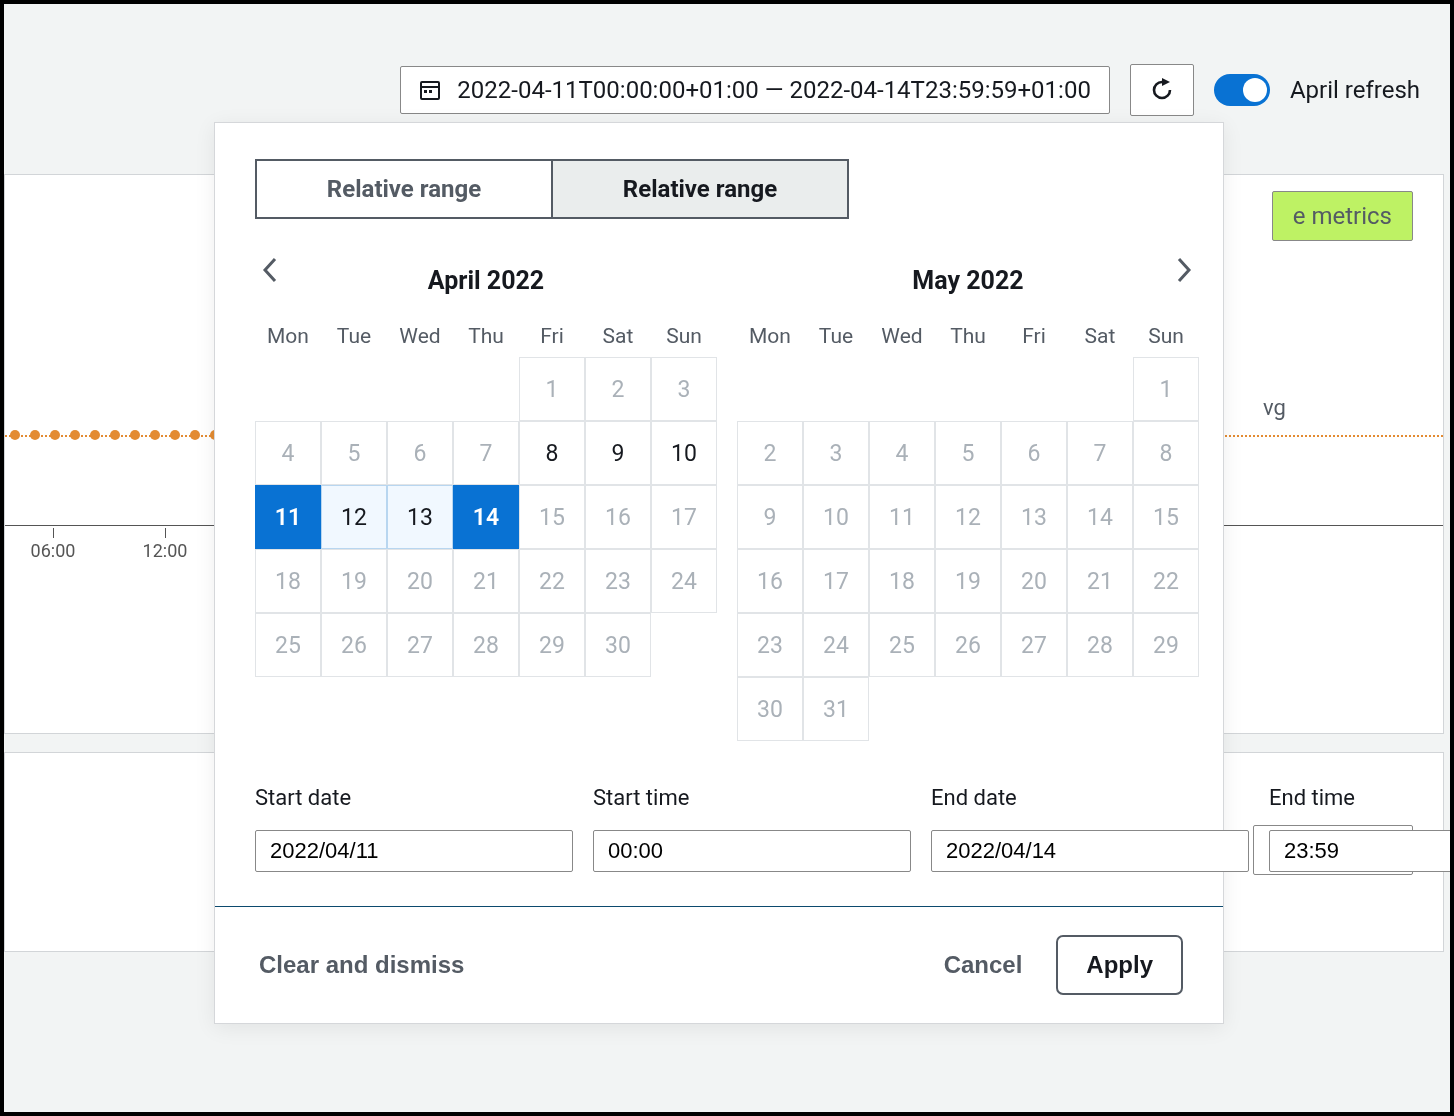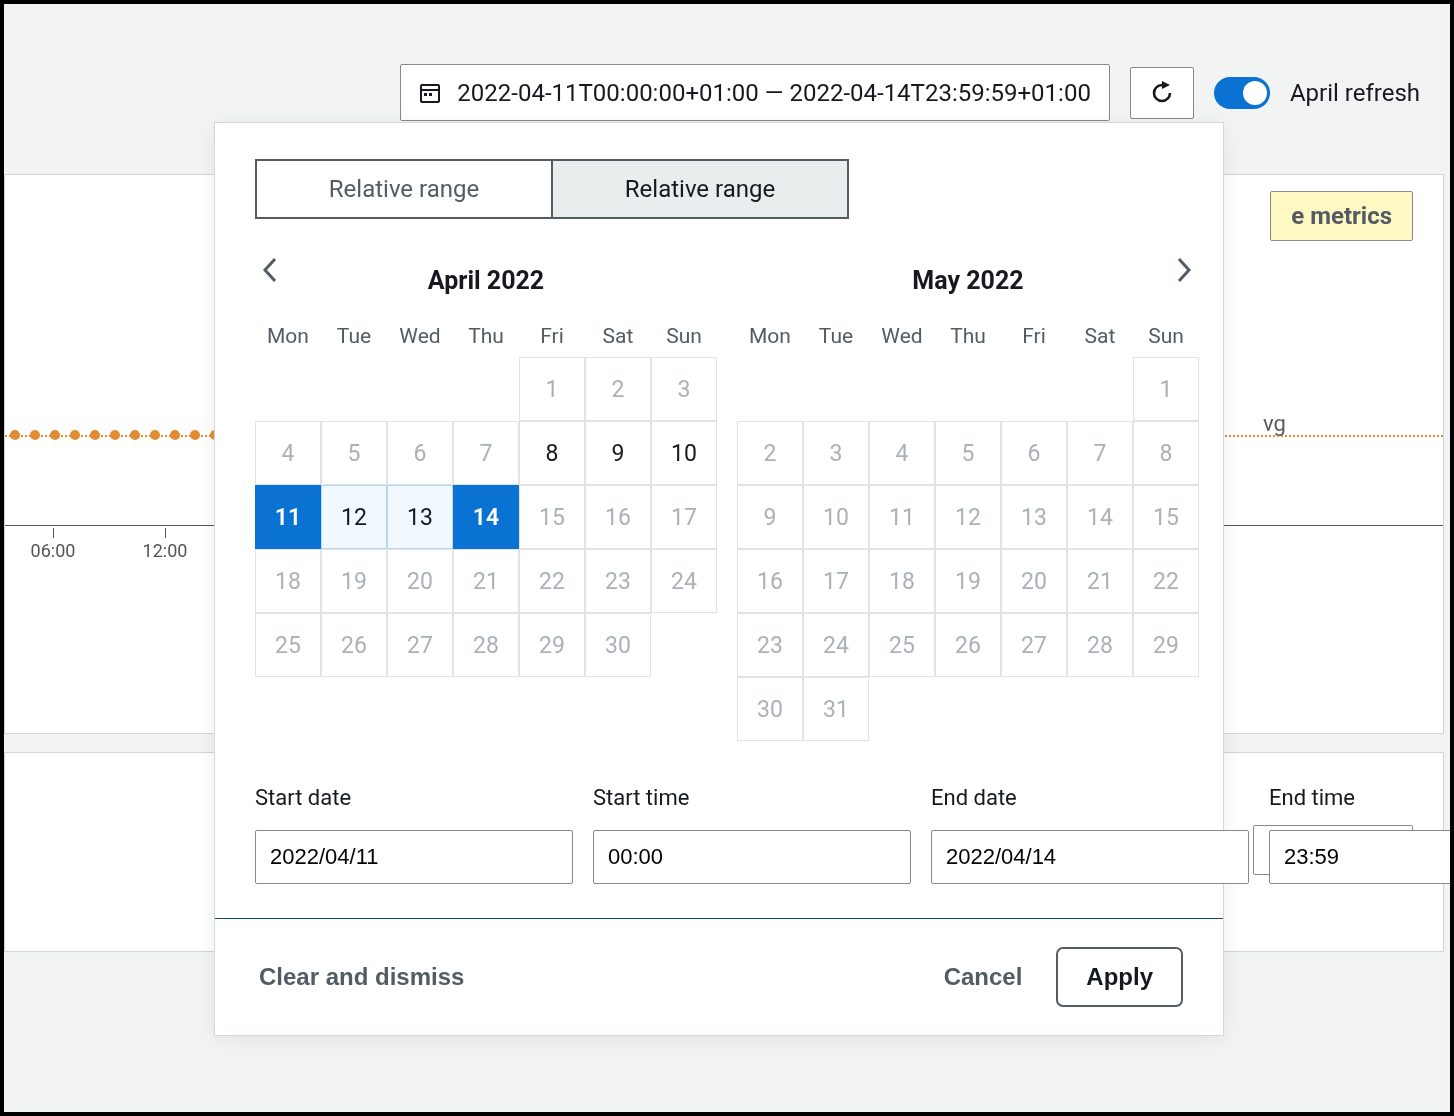--- a/index.html
+++ b/index.html
@@ -53,25 +53,25 @@
   .axis-tick { position: absolute; top: 2px; width: 1px; height: 10px; background: #555; }
   .axis-label { position: absolute; top: 14px; font-size: 18px; color: #555; transform: translateX(-50%); text-align: center; }
   .bg-metrics-btn {
     position: absolute;
     right: 30px; top: 16px;
     height: 50px;
     padding: 0 20px;
     display: flex;
     align-items: center;
     font-size: 24px;
-    font-weight: 700;
+    font-weight: 400;
     color: #545b64;
     border: 1px solid #888;
     border-radius: 2px;
-    background: #fef9c3;
+    background: #bef264;
   }
   .bg-lower {
     position: absolute;
     left: 0; top: 748px; width: 1440px; height: 200px;
     background: #fff; border: 1px solid #d2d5d8;
     z-index: 1;
   }
   .bg-select {
     position: absolute;
     right: 30px; top: 72px; width: 160px; height: 50px;
@@ -86,21 +86,21 @@
     right: 30px;
     display: flex;
     align-items: center;
     gap: 20px;
     z-index: 5;
   }
   .date-trigger {
     display: flex;
     align-items: center;
     gap: 16px;
-    height: 57px;
+    height: 48px;
     padding: 0 18px;
     font-size: 24px;
     color: #16191f;
     background: #fff;
     border: 1px solid #888;
     border-radius: 2px;
   }
   .refresh-btn {
     width: 64px; height: 52px;
     display: flex; align-items: center; justify-content: center;
@@ -141,21 +141,21 @@
     height: 60px;
     border: 2px solid #545b64;
     margin-bottom: 26px;
   }
   .tab {
     flex: 1;
     display: flex;
     align-items: center;
     justify-content: center;
     font-size: 24px;
-    font-weight: 400;
+    font-weight: 700;
     color: #545b64;
     background: #fff;
   }
   .tab.active { background: #eaeded; color: #16191f; }
   .tab + .tab { border-left: 2px solid #545b64; }
 
   .calendars {
     display: flex;
     gap: 20px;
     margin-bottom: 44px;
@@ -204,21 +204,21 @@
   .cell.empty { border:none; }
 
   .fields {
     display: flex;
     gap: 20px;
     margin-bottom: 6px;
   }
   .field { flex: 1; display: flex; flex-direction: column; gap: 20px; }
   .field label { font-size: 22px; color: #16191f; }
   .field input {
-    height: 54px;
+    height: 42px;
     font-size: 22px;
     padding: 0 14px;
     border: 1px solid #888;
     border-radius: 2px;
     background: #fff;
   }
 
   .popover-footer {
     display: flex;
     align-items: center;
@@ -252,21 +252,21 @@
 </head>
 <body>
 <div class="frame">
 
   <div class="bg-panel"></div>
 
   <div class="bg-chart">
     <div class="bg-metrics-btn">
       <span>e metrics</span>
     </div>
-    <span style="position:absolute; left:1258px; top:236px; font-size:22px; color:#545b64;">vg</span>
+    <span style="position:absolute; left:1258px; top:220px; font-size:22px; color:#545b64;">vg</span>
     <div class="bg-chart-line"></div>
     <div class="axis">
       <span class="axis-tick" style="left:48px"></span>
       <span class="axis-label" style="left:48px">06:00</span>
       <span class="axis-tick" style="left:160px"></span>
       <span class="axis-label" style="left:160px">12:00</span>
     </div>
 
     <svg style="position:absolute; left:0; top:252px;" width="220" height="16">
       <g fill="#e38b32">

